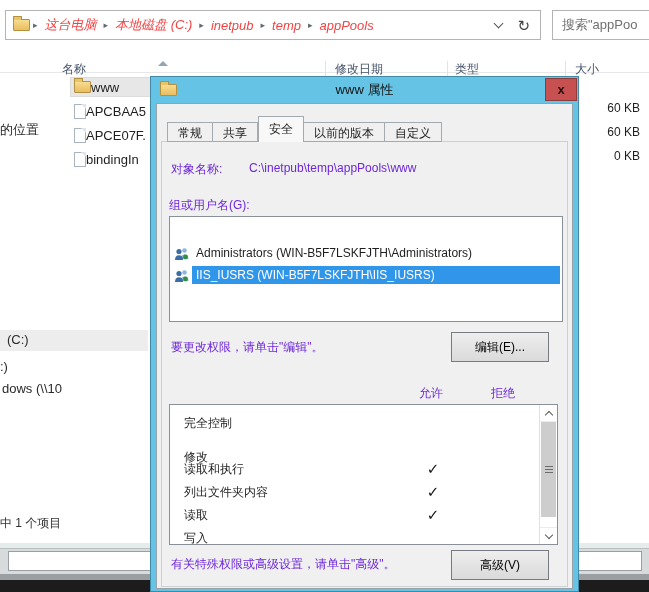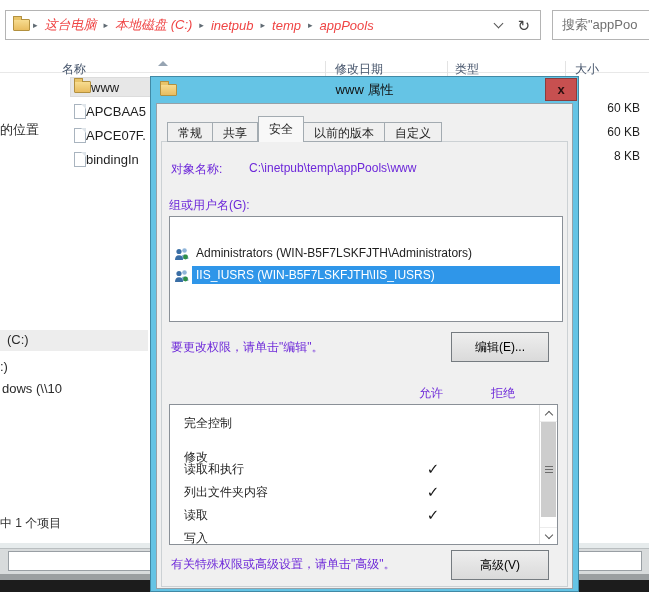--- a/index.html
+++ b/index.html
@@ -126,21 +126,21 @@
   <span class="file-ico"></span>
   <span>APCE07F.</span>
 </div>
 <div class="abs filerow" style="left:74px; top:149px; width:90px;">
   <span class="file-ico"></span>
   <span>bindingIn</span>
 </div>
 
 <div class="abs size-cell" style="left:580px; top:101px;">60 KB</div>
 <div class="abs size-cell" style="left:580px; top:125px;">60 KB</div>
-<div class="abs size-cell" style="left:580px; top:149px;">8 KB</div>
+<div class="abs size-cell" style="left:580px; top:149px;">0 KB</div>
 
 <div class="abs fragment" style="left:0; top:121px;">的位置</div>
 <div class="abs cdrive-hl">
   <span class="fragment" style="position:absolute; left:7px; top:2px;">(C:)</span>
 </div>
 <div class="abs fragment" style="left:0; top:359px;">:)</div>
 <div class="abs fragment" style="left:2px; top:381px;">dows (\\10</div>
 <div class="abs statusline" style="left:0; top:515px;">中 1 个项目</div>
 
 <div class="abs strip-a"></div>

